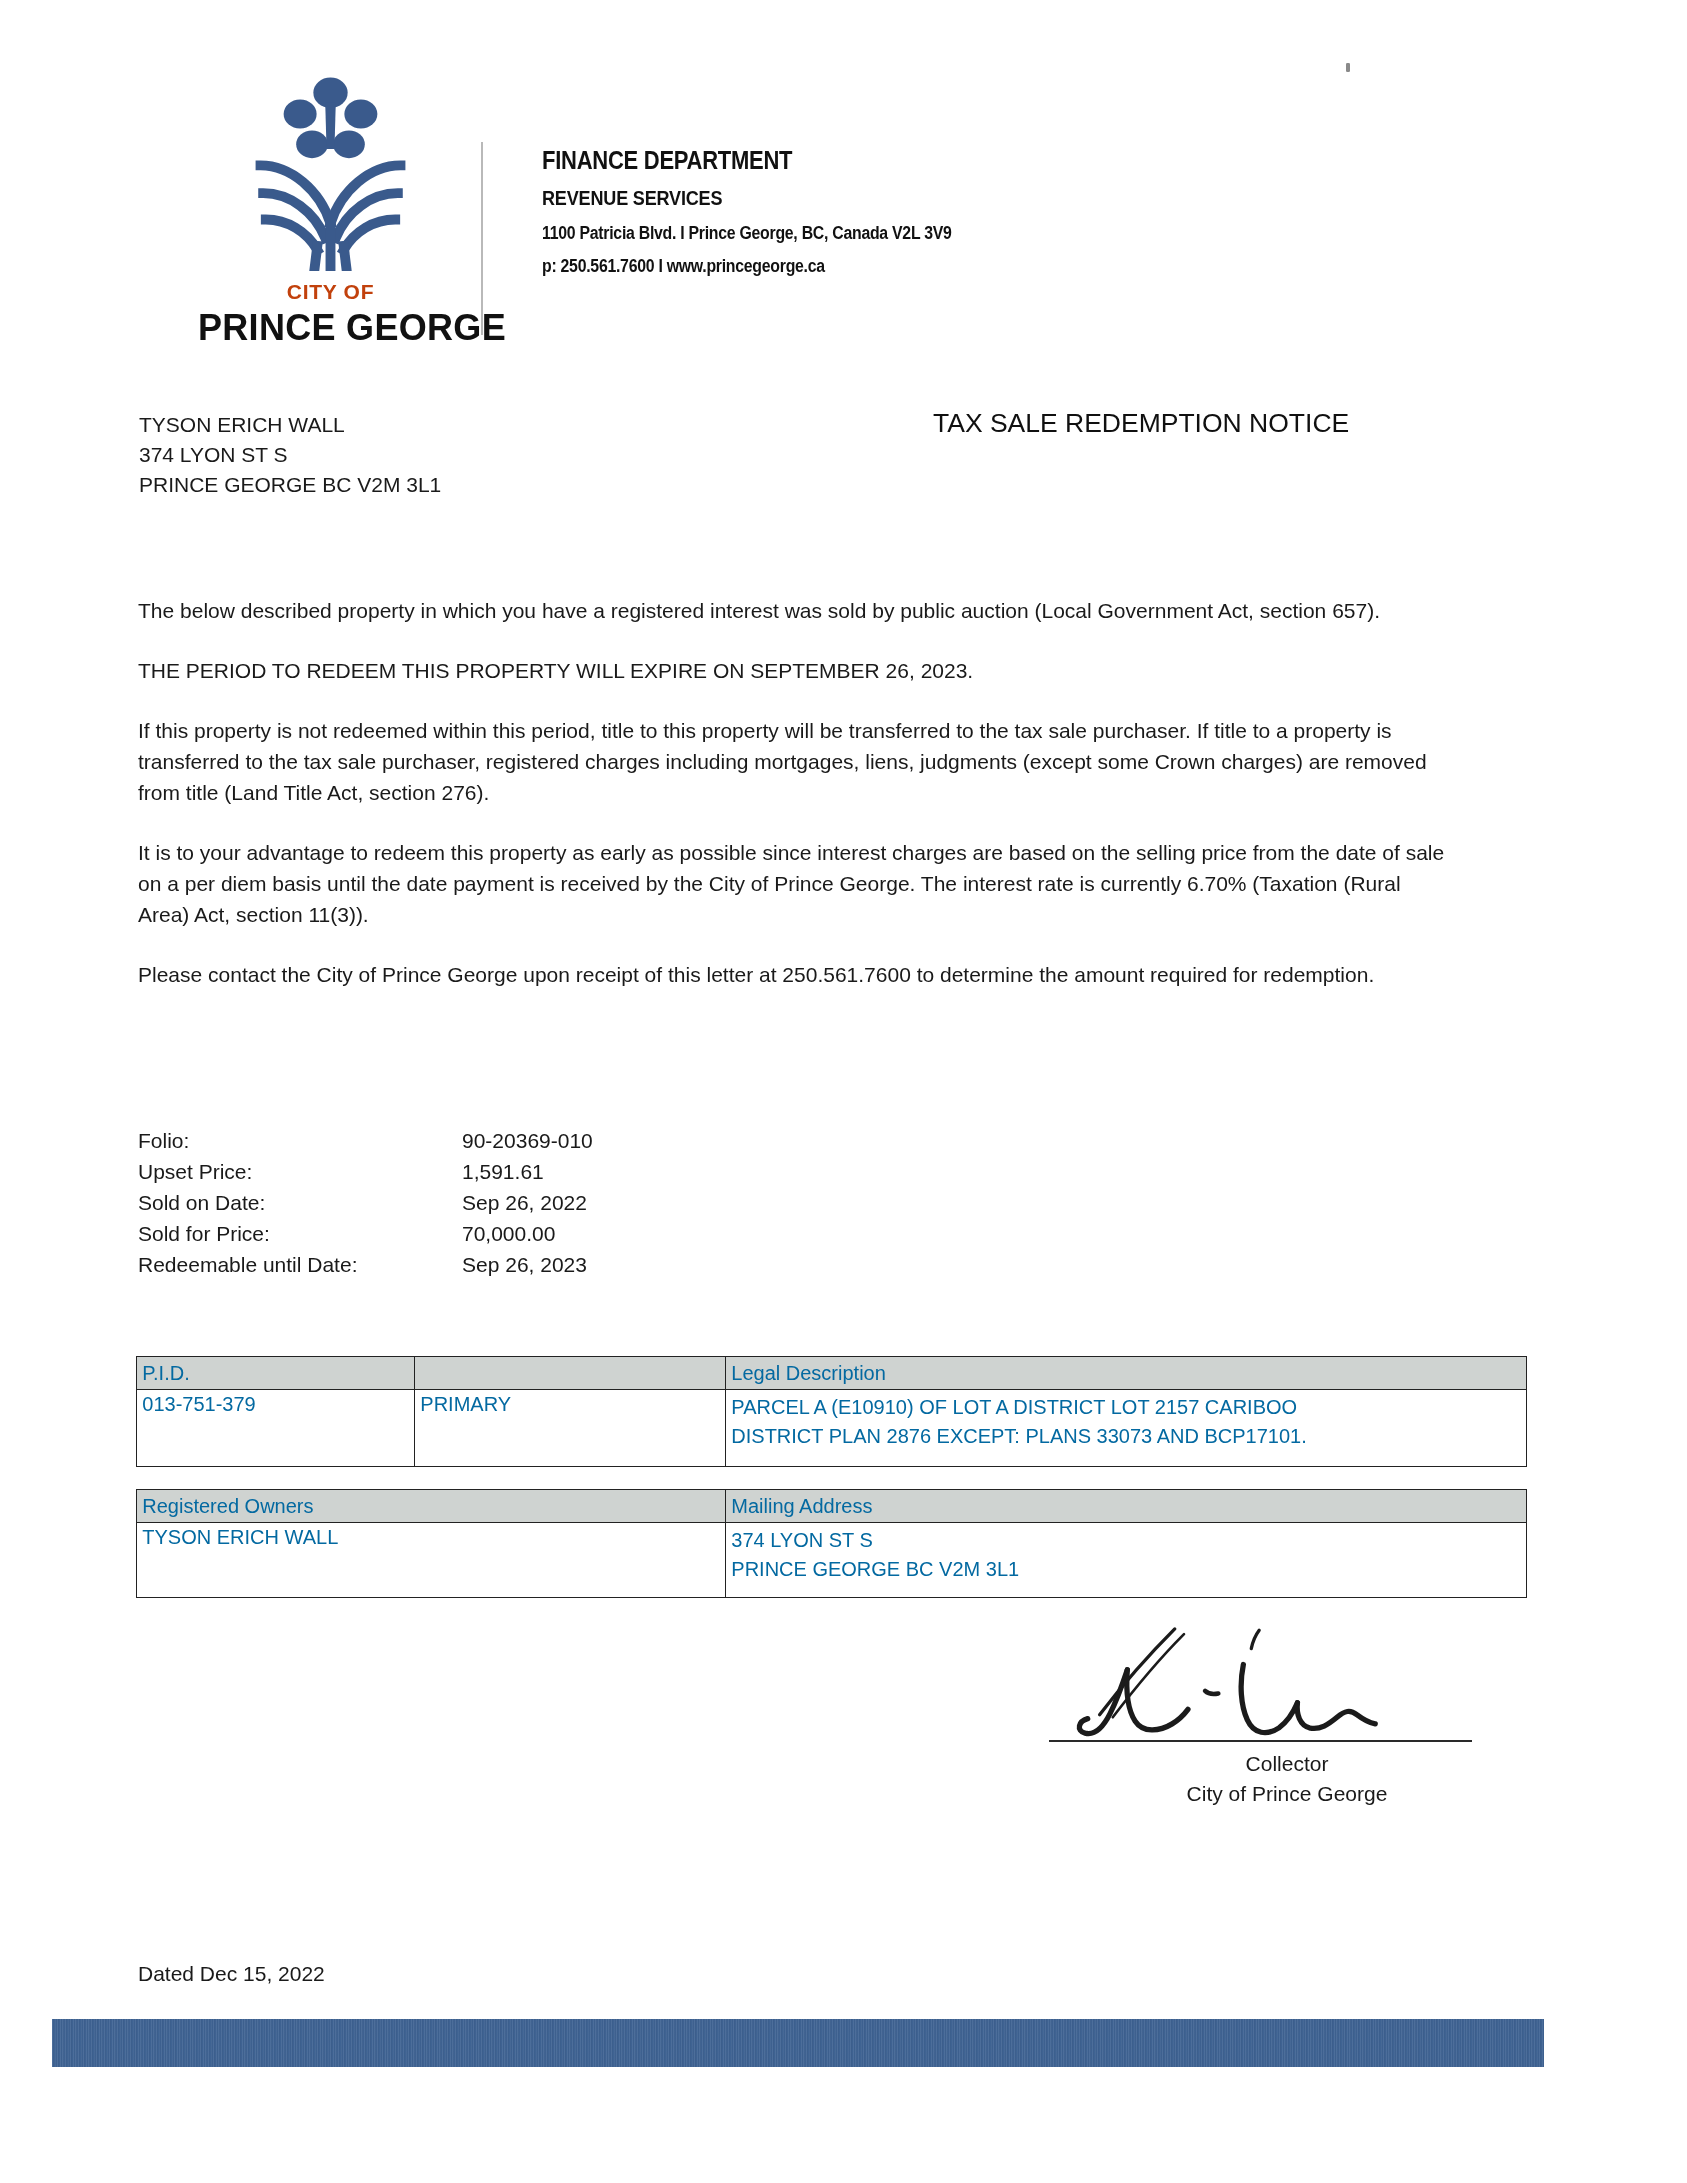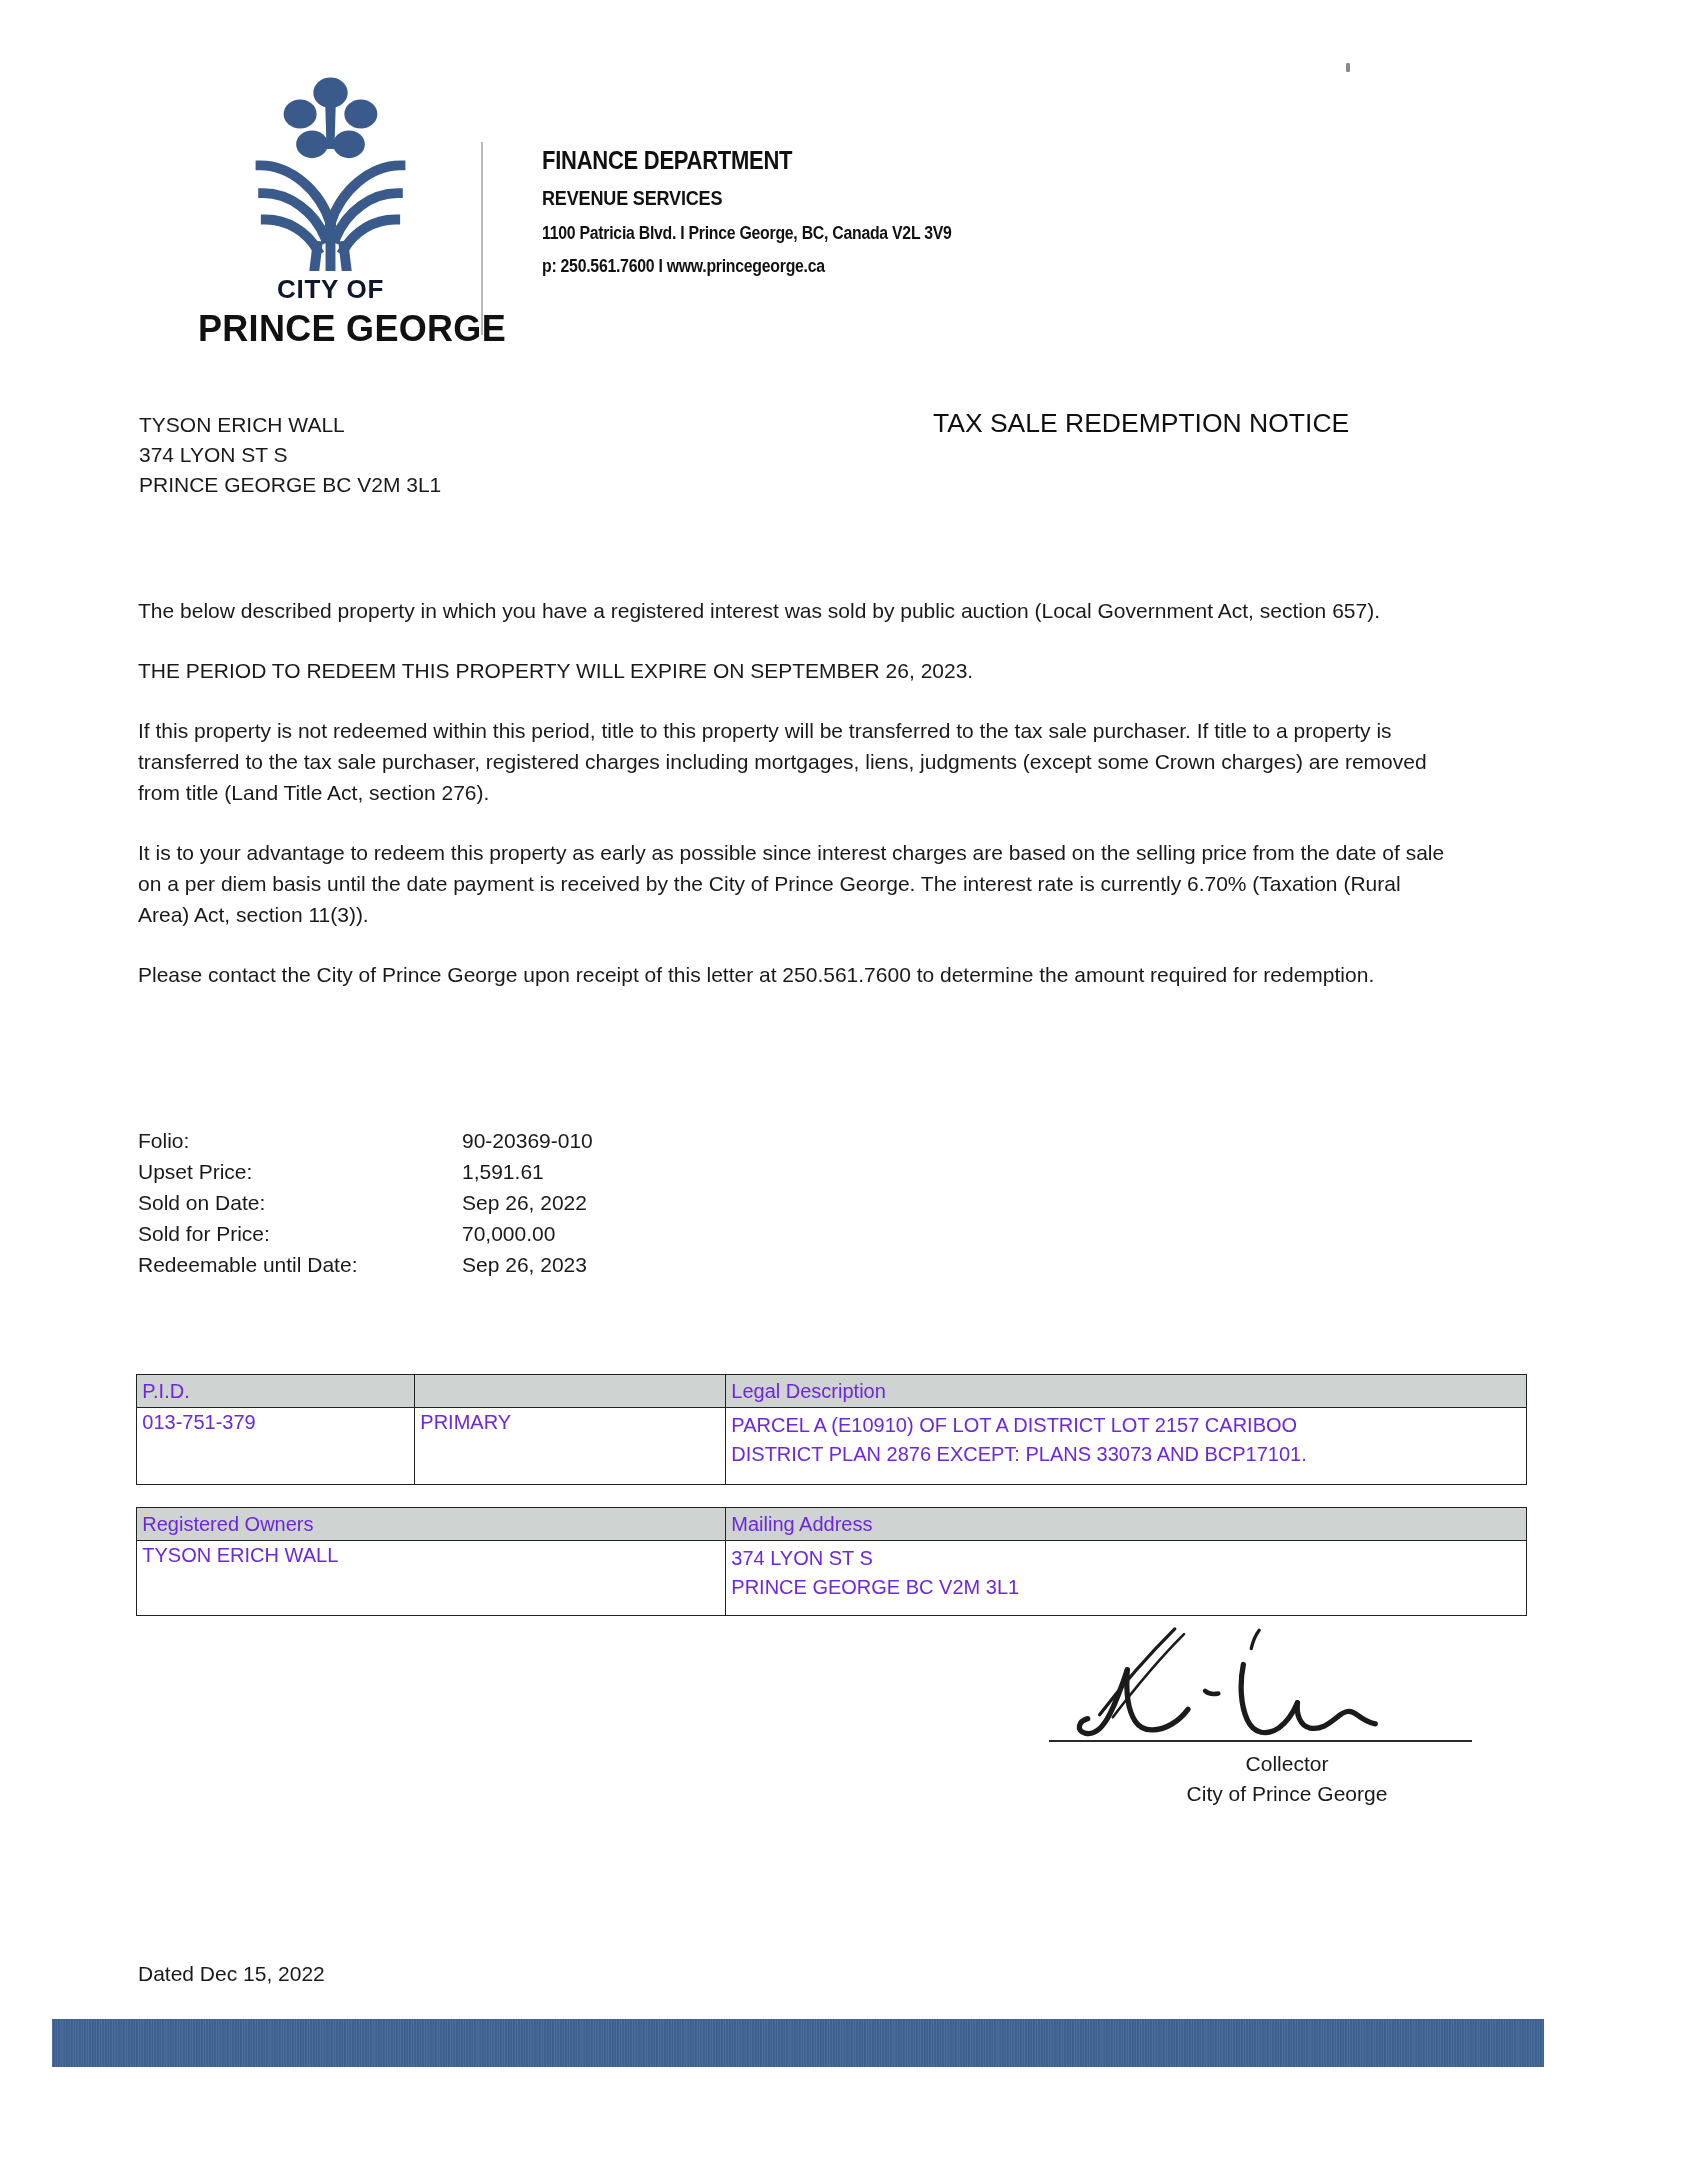--- a/index.html
+++ b/index.html
@@ -35,24 +35,24 @@
     height: 265px;
     text-align: center;
   }
   .logo-mark {
     display: block;
     margin: 0 auto;
   }
   .logo-cityof {
     font-family: "Liberation Sans", sans-serif;
     font-weight: bold;
-    font-size: 26px;
+    font-size: 21px;
     letter-spacing: 0.7px;
-    color: #0f172a;
-    margin-top: 3px;
+    color: #c2410c;
+    margin-top: 9px;
   }
   .logo-pg {
     font-family: "Liberation Sans", sans-serif;
     font-weight: bold;
     font-size: 36px;
     letter-spacing: 0.3px;
     color: #111111;
     margin-top: 2.6px;
     white-space: nowrap;
   }
@@ -152,22 +152,21 @@
   .details .val { }
 
   
   .tbl {
     position: absolute;
     left: 136px;
     width: 1389px;
     border-collapse: collapse;
     table-layout: fixed;
     font-size: 20px;
-    color: #6d28d9;
-    margin-top: 18px;
+    color: #0369a1;
   }
   .tbl th, .tbl td {
     border: 1.3px solid #222222;
     text-align: left;
     vertical-align: top;
     padding: 2.6px 5.3px;
     font-weight: normal;
   }
   .tbl thead th {
     background: #cfd3d1;

